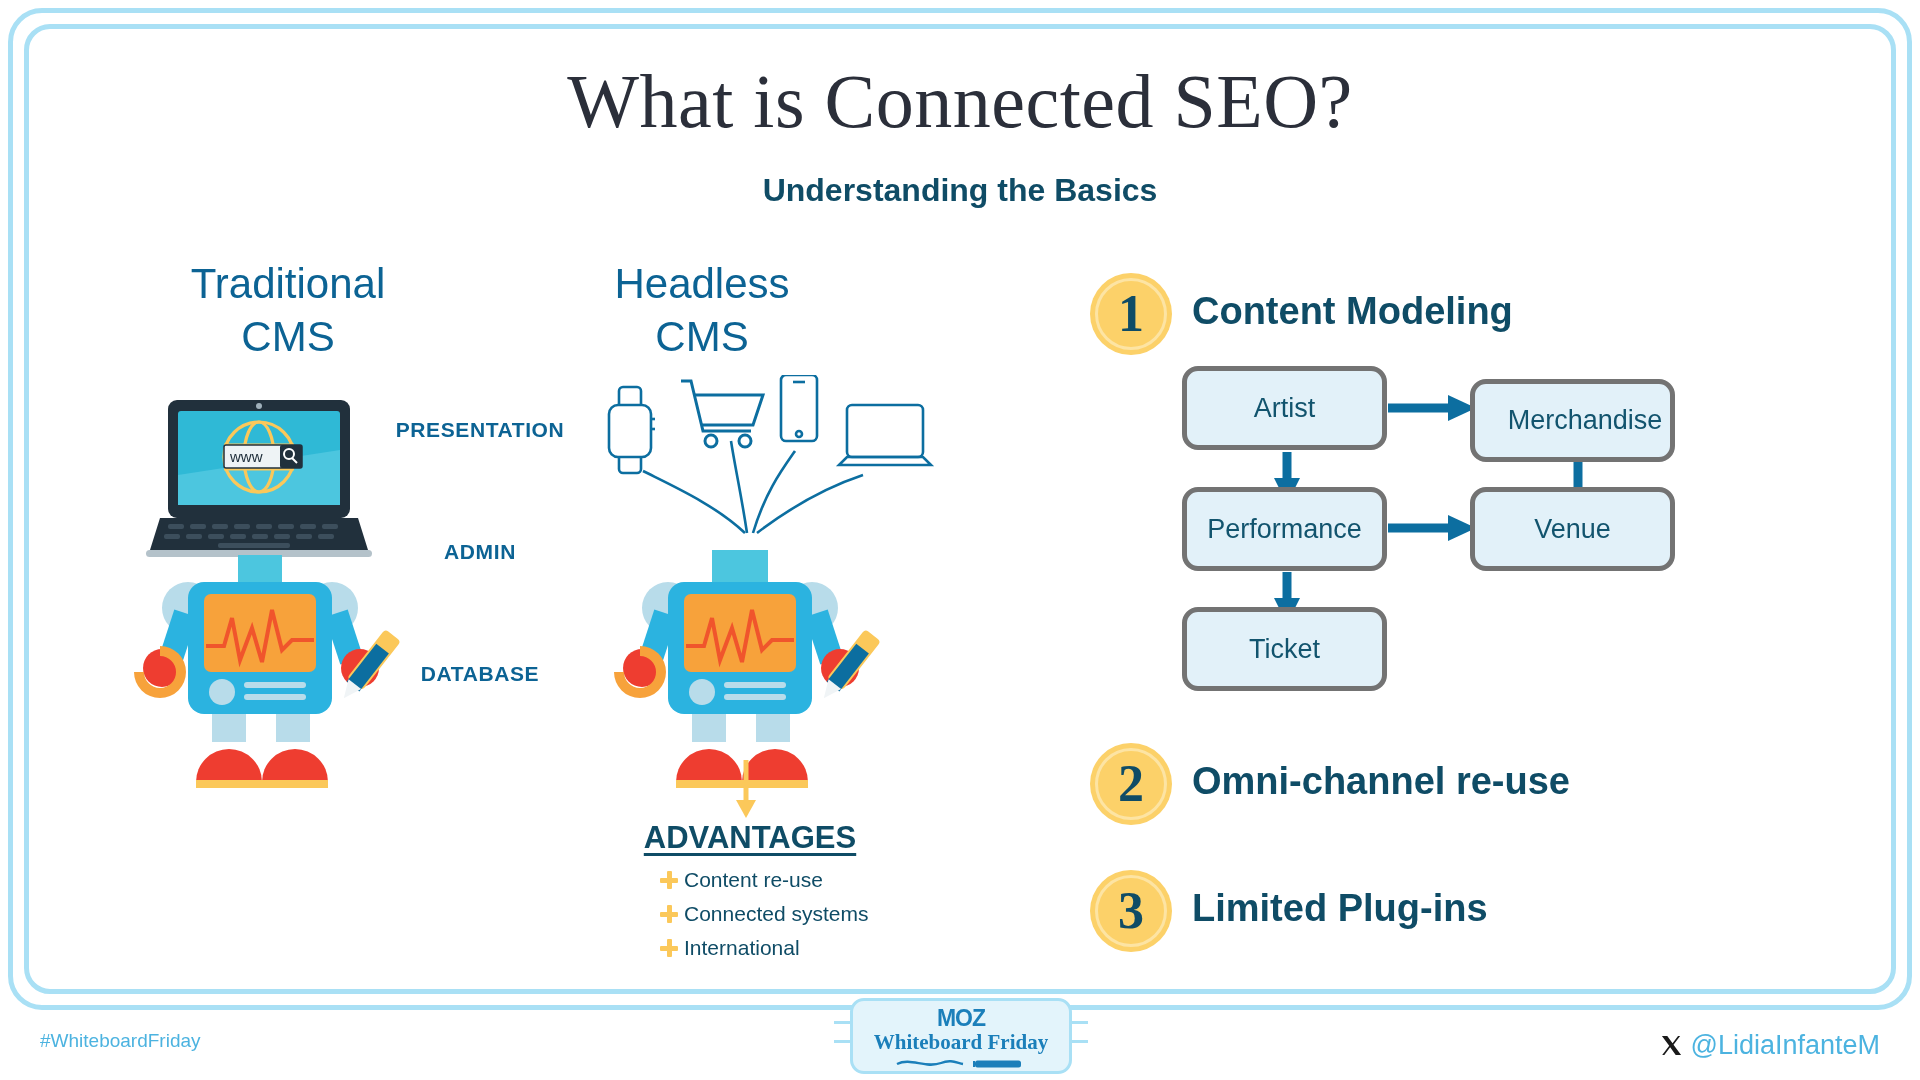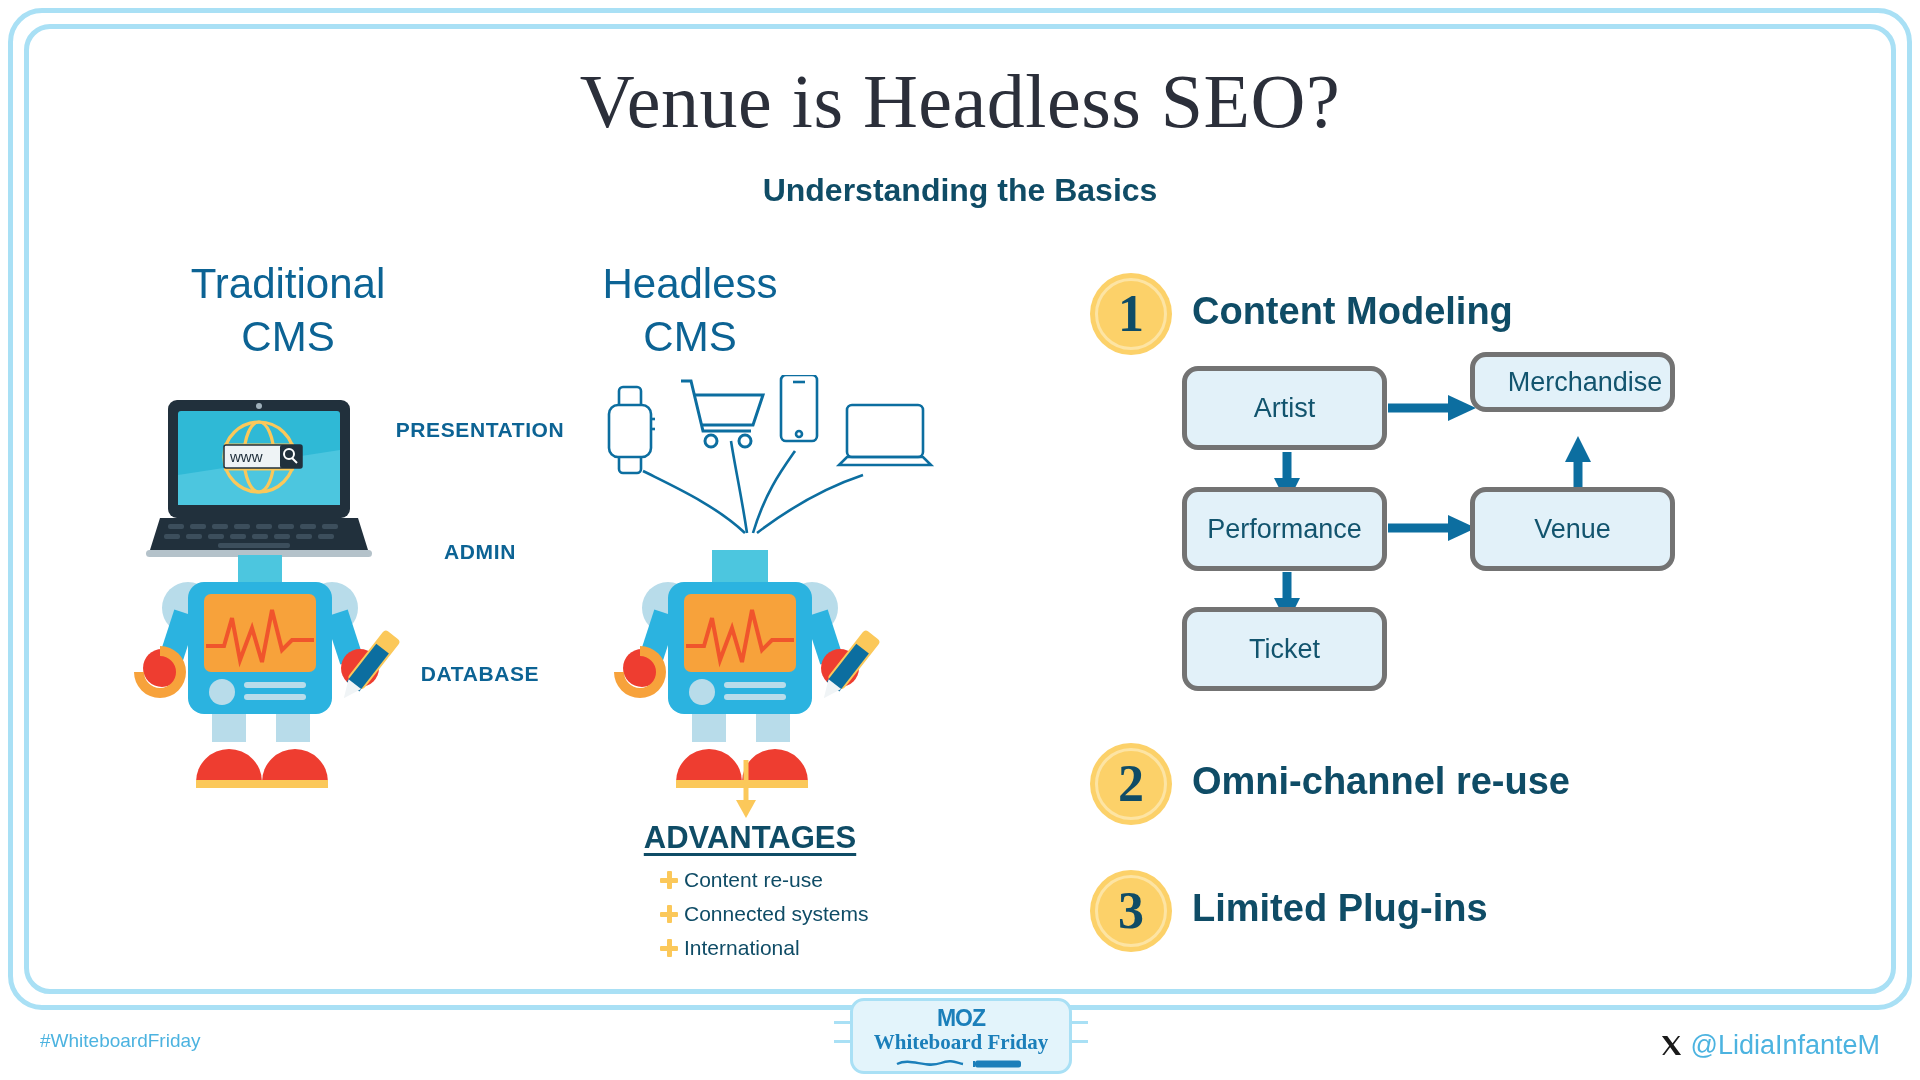--- a/index.html
+++ b/index.html
@@ -31,21 +31,21 @@
     position:absolute;top:172px;left:0;width:1920px;text-align:center;
     font-size:32px;font-weight:bold;color:#0f4c66;
   }
 
   
   .col-head{
     position:absolute;text-align:center;
     font-size:42px;font-weight:normal;color:#0c6394;line-height:1.25;
   }
   #h-trad{left:118px;top:258px;width:340px;}
-  #h-head{left:520px;top:258px;width:340px;}
+  #h-head{left:532px;top:258px;width:340px;}
 
   
   .layer-lbl{
     position:absolute;font-size:21px;font-weight:bold;
     color:#0c6394;letter-spacing:.6px;text-align:center;
   }
   #lbl-pres{left:370px;top:418px;width:220px;}
   #lbl-admin{left:370px;top:540px;width:220px;}
   #lbl-db{left:370px;top:662px;width:220px;}
 
@@ -95,21 +95,21 @@
   #c3{left:1090px;top:870px;}  #t3{left:1192px;top:887px;}
 
   
   .mbox{
     position:absolute;background:#e2f1f9;border:5px solid #737373;
     border-radius:16px;box-sizing:border-box;
     display:flex;align-items:center;justify-content:center;
     font-size:27px;color:#12546e;
   }
   #b-artist{left:1182px;top:366px;width:205px;height:84px;}
-  #b-merch{left:1470px;top:352px;width:205px;height:60px;padding-left:25px;}
+  #b-merch{left:1470px;top:379px;width:205px;height:83px;padding-left:25px;}
   #b-perf{left:1182px;top:487px;width:205px;height:84px;}
   #b-venue{left:1470px;top:487px;width:205px;height:84px;}
   #b-ticket{left:1182px;top:607px;width:205px;height:84px;}
   .arrows{position:absolute;left:1150px;top:340px;width:560px;height:380px;}
 
   
   .footer-left{
     position:absolute;left:40px;top:1030px;
     font-size:19px;color:#4cb3e0;
   }
@@ -140,21 +140,21 @@
   .moz-badge .tab-l{left:-19px;} .moz-badge .tab-r{right:-19px;}
 </style>
 </head>
 <body>
 
 <div class="slide">
 
   <div class="frame-outer"></div>
   <div class="frame-inner"></div>
 
-  <div class="title">Venue is Headless SEO?</div>
+  <div class="title">What is Connected SEO?</div>
   <div class="subtitle">Understanding the Basics</div>
 
   <div class="col-head" id="h-trad">
     <div>Traditional</div>
     <div>CMS</div>
   </div>
   <div class="col-head" id="h-head">
     <div>Headless</div>
     <div>CMS</div>
   </div>

